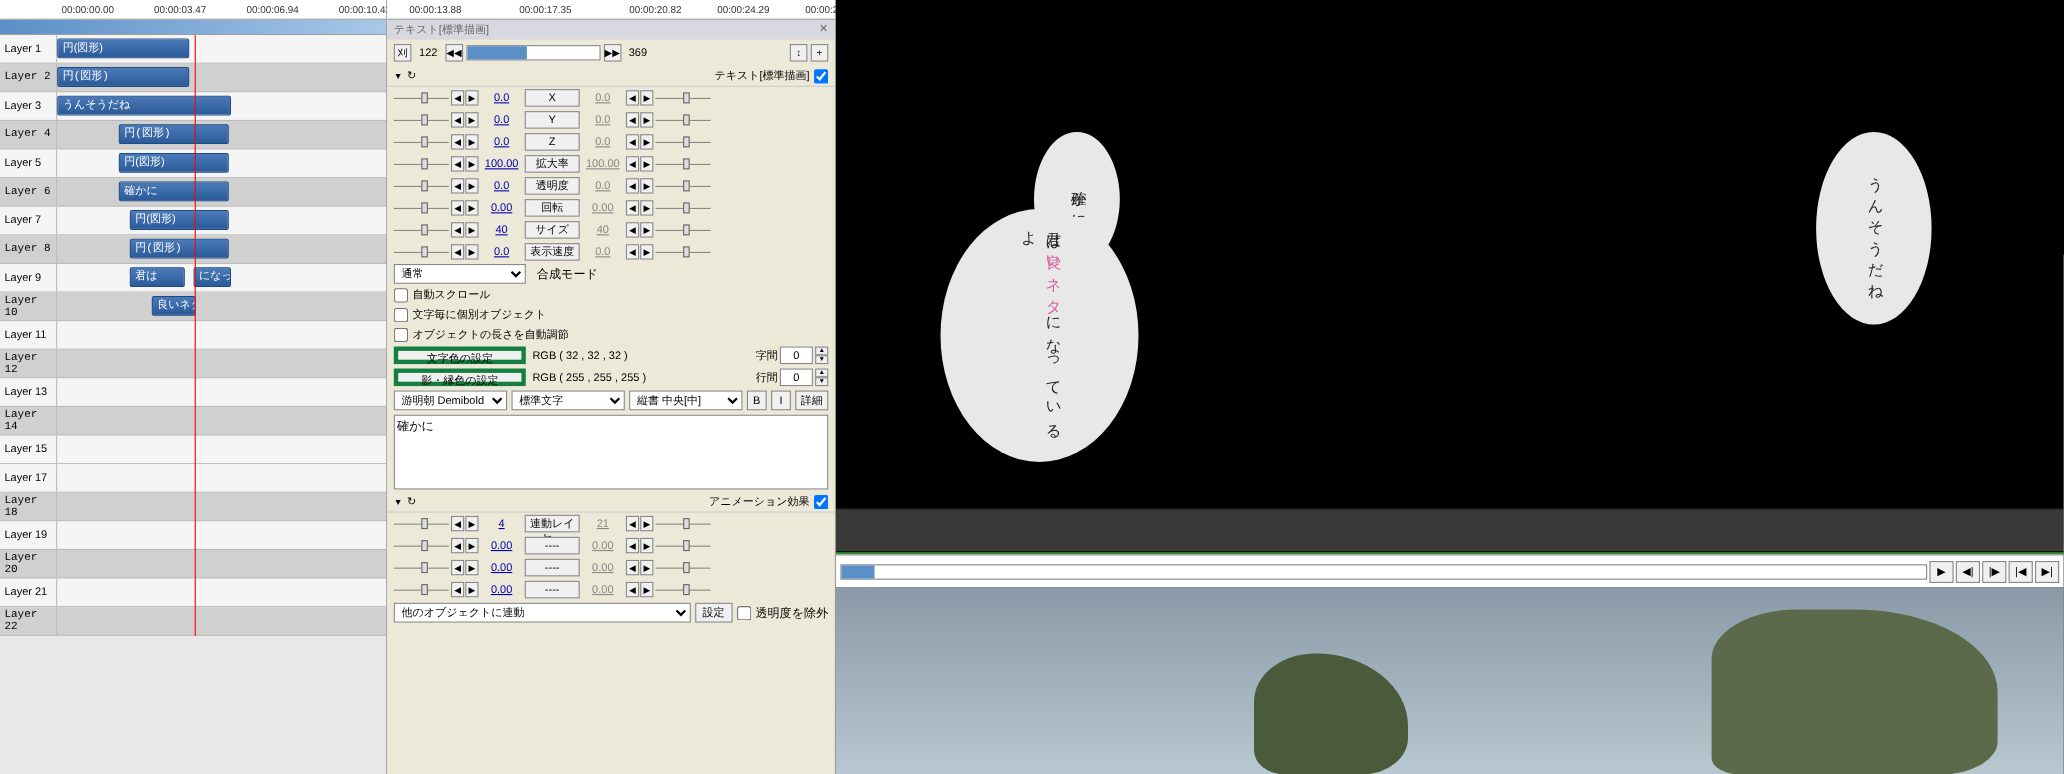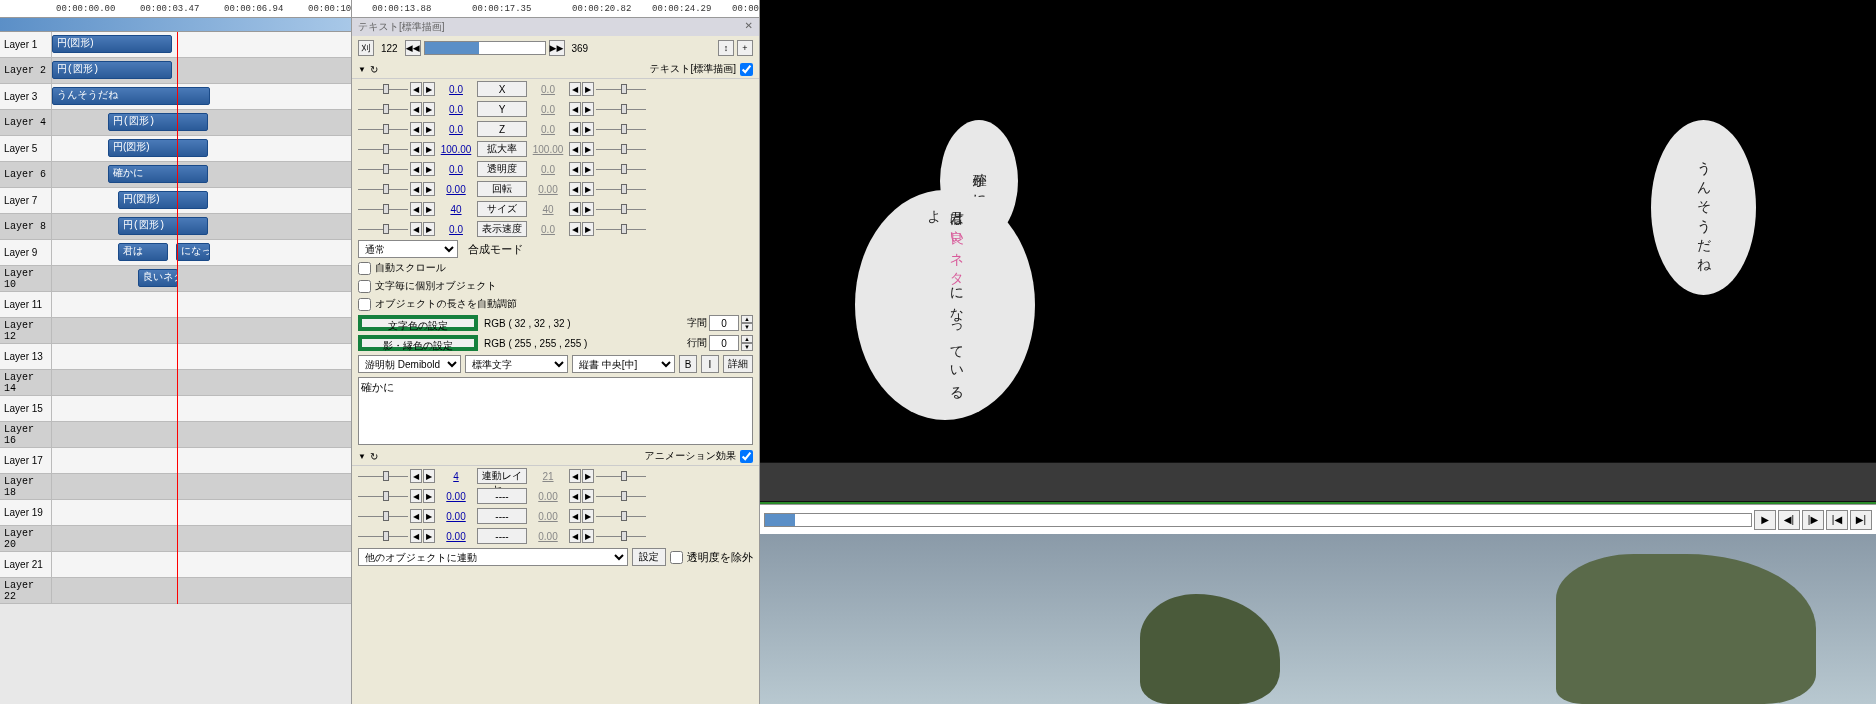--- a/index.html
+++ b/index.html
@@ -2,21 +2,21 @@
 <html><head>
 <meta charset="utf-8">
 <style>
 * { box-sizing: border-box; margin: 0; padding: 0; }
 body { font-family: "MS Gothic", "Meiryo", sans-serif; font-size: 11px; background: #f0f0f0; overflow: hidden; width: 1876px; height: 704px; }
 
 .main-container { display: flex; width: 100%; height: 100%; }
 
 
 .timeline-panel { width: 352px; background: #e8e8e8; border-right: 1px solid #999; }
-.timeline-ruler { height: 18px; background: #fff; border-bottom: 1px solid #999; display: flex; align-items: center; font-size: 9px; position: relative; font-family: Liberation Mono, monospace; }
+.timeline-ruler { height: 18px; background: #fff; border-bottom: 1px solid #999; display: flex; align-items: center; font-size: 9px; position: relative; }
 .ruler-time { position: absolute; font-size: 9px; color: #333; }
 .scrub-bar { height: 14px; background: linear-gradient(90deg, #5b8fc7 0%, #a8c8e8 100%); border-bottom: 1px solid #999; }
 .playhead { position: absolute; top: 0; bottom: 0; width: 1px; background: red; left: 177px; z-index: 10; pointer-events: none; }
 
 .layer-row { height: 26px; border-bottom: 1px solid #bbb; display: flex; align-items: center; position: relative; }
 .layer-row.odd { background: #f5f5f5; }
 .layer-row.even { background: #d0d0d0; font-family: Liberation Mono, monospace; }
 .layer-label { width: 52px; padding-left: 4px; font-size: 10px; border-right: 1px solid #bbb; height: 100%; display: flex; align-items: center; }
 .layer-content { flex: 1; position: relative; height: 100%; }
 .clip { position: absolute; top: 3px; height: 18px; background: linear-gradient(#4a7ab8, #2a5a98); border: 1px solid #1a4a88; color: #fff; font-size: 10px; padding: 0 4px; border-radius: 2px; overflow: hidden; white-space: nowrap; }
@@ -167,24 +167,20 @@
             <div class="layer-content"></div>
           </div>
           <div class="layer-row even">
             <div class="layer-label">Layer 14</div>
             <div class="layer-content"></div>
           </div>
           <div class="layer-row odd">
             <div class="layer-label">Layer 15</div>
             <div class="layer-content"></div>
           </div>
-          <div class="layer-row even">
-            <div class="layer-label">Layer 16</div>
-            <div class="layer-content"></div>
-          </div>
           <div class="layer-row odd">
             <div class="layer-label">Layer 17</div>
             <div class="layer-content"></div>
           </div>
           <div class="layer-row even">
             <div class="layer-label">Layer 18</div>
             <div class="layer-content"></div>
           </div>
           <div class="layer-row odd">
             <div class="layer-label">Layer 19</div>
@@ -405,21 +401,21 @@
             <div class="arrow-btn">▶</div>
           </div>
           <div class="slider">
             <div class="slider-track"></div>
             <div class="slider-thumb"></div>
           </div>
         </div>
       </div>
 
     <div class="param-row">
-      <select class="dropdown" style="width:100px">
+      <select class="dropdown" style="width:120px">
         <option>通常</option>
       </select>
       <span style="margin-left:8px">合成モード</span>
     </div>
 
     <div id="checks">
         <div class="checkbox-row">
           <input type="checkbox" style="">
           <span>自動スクロール</span>
         </div>

